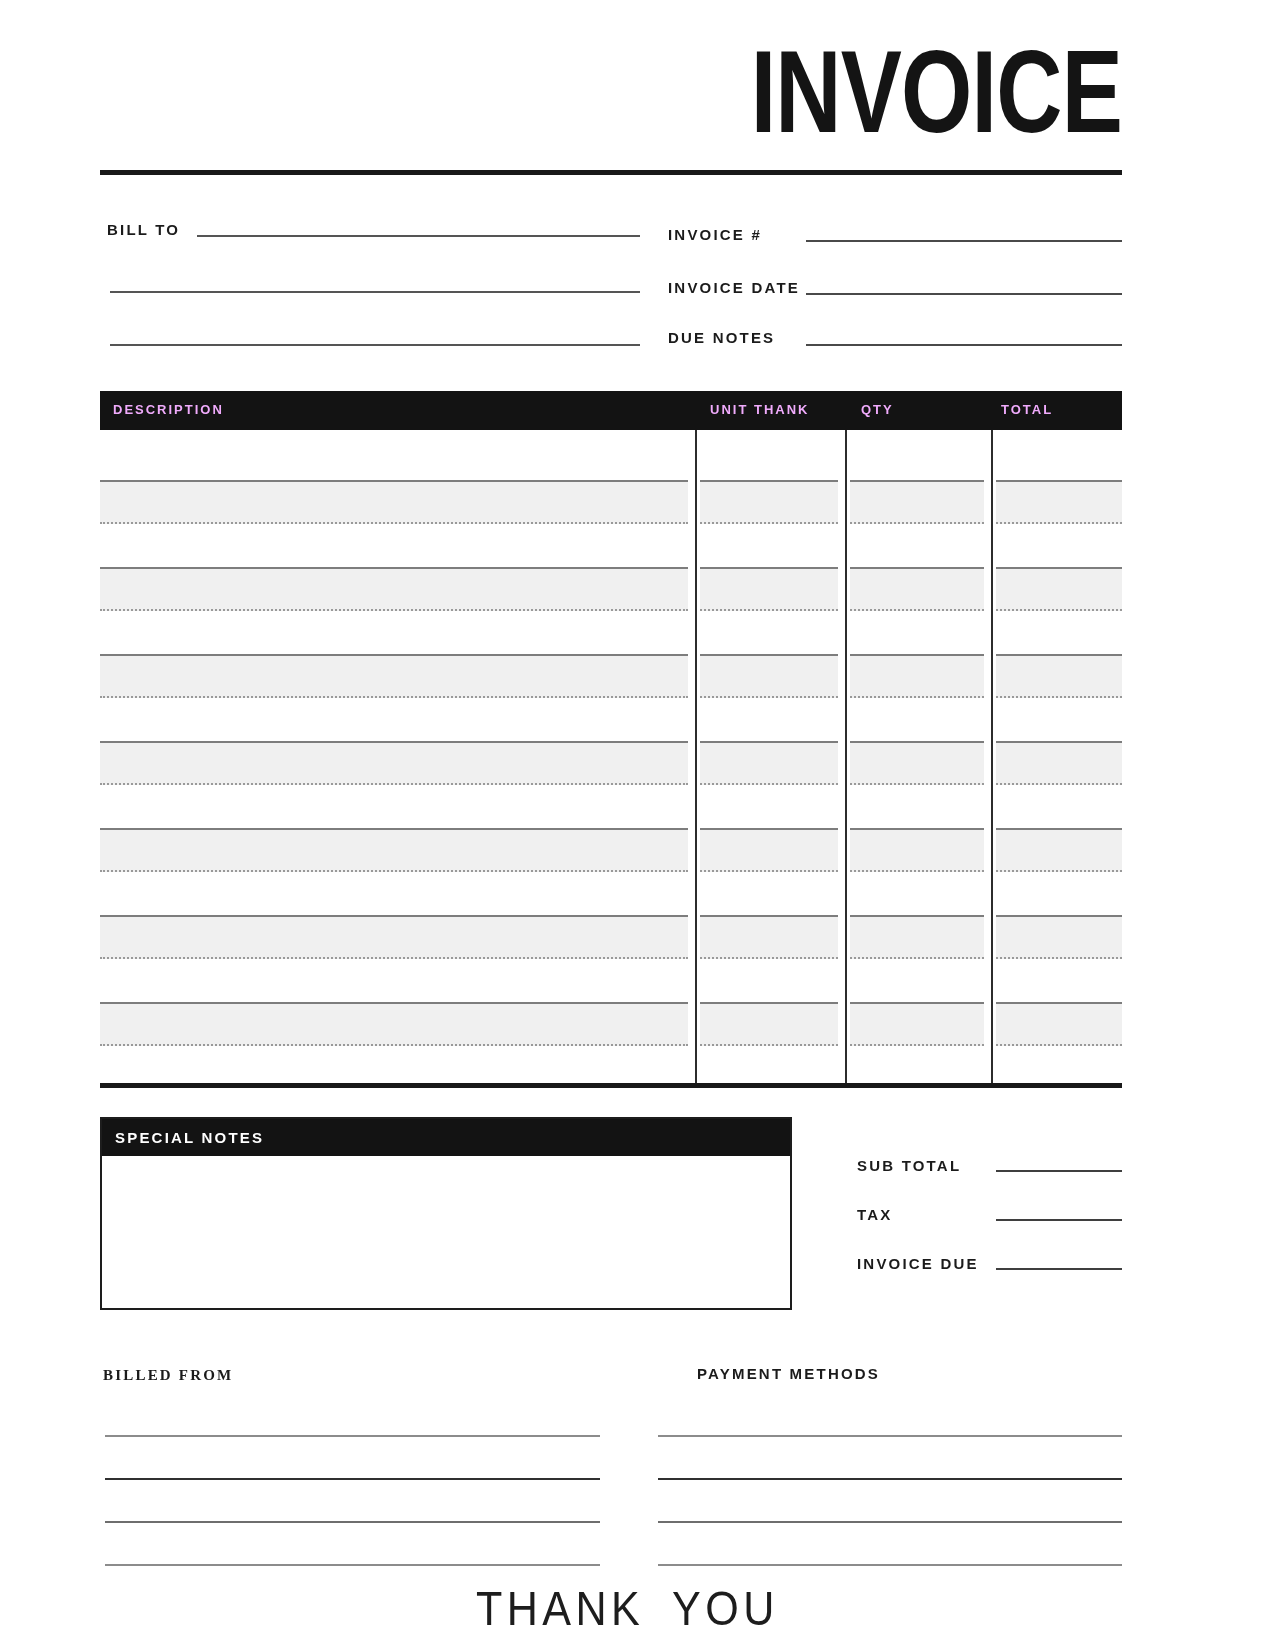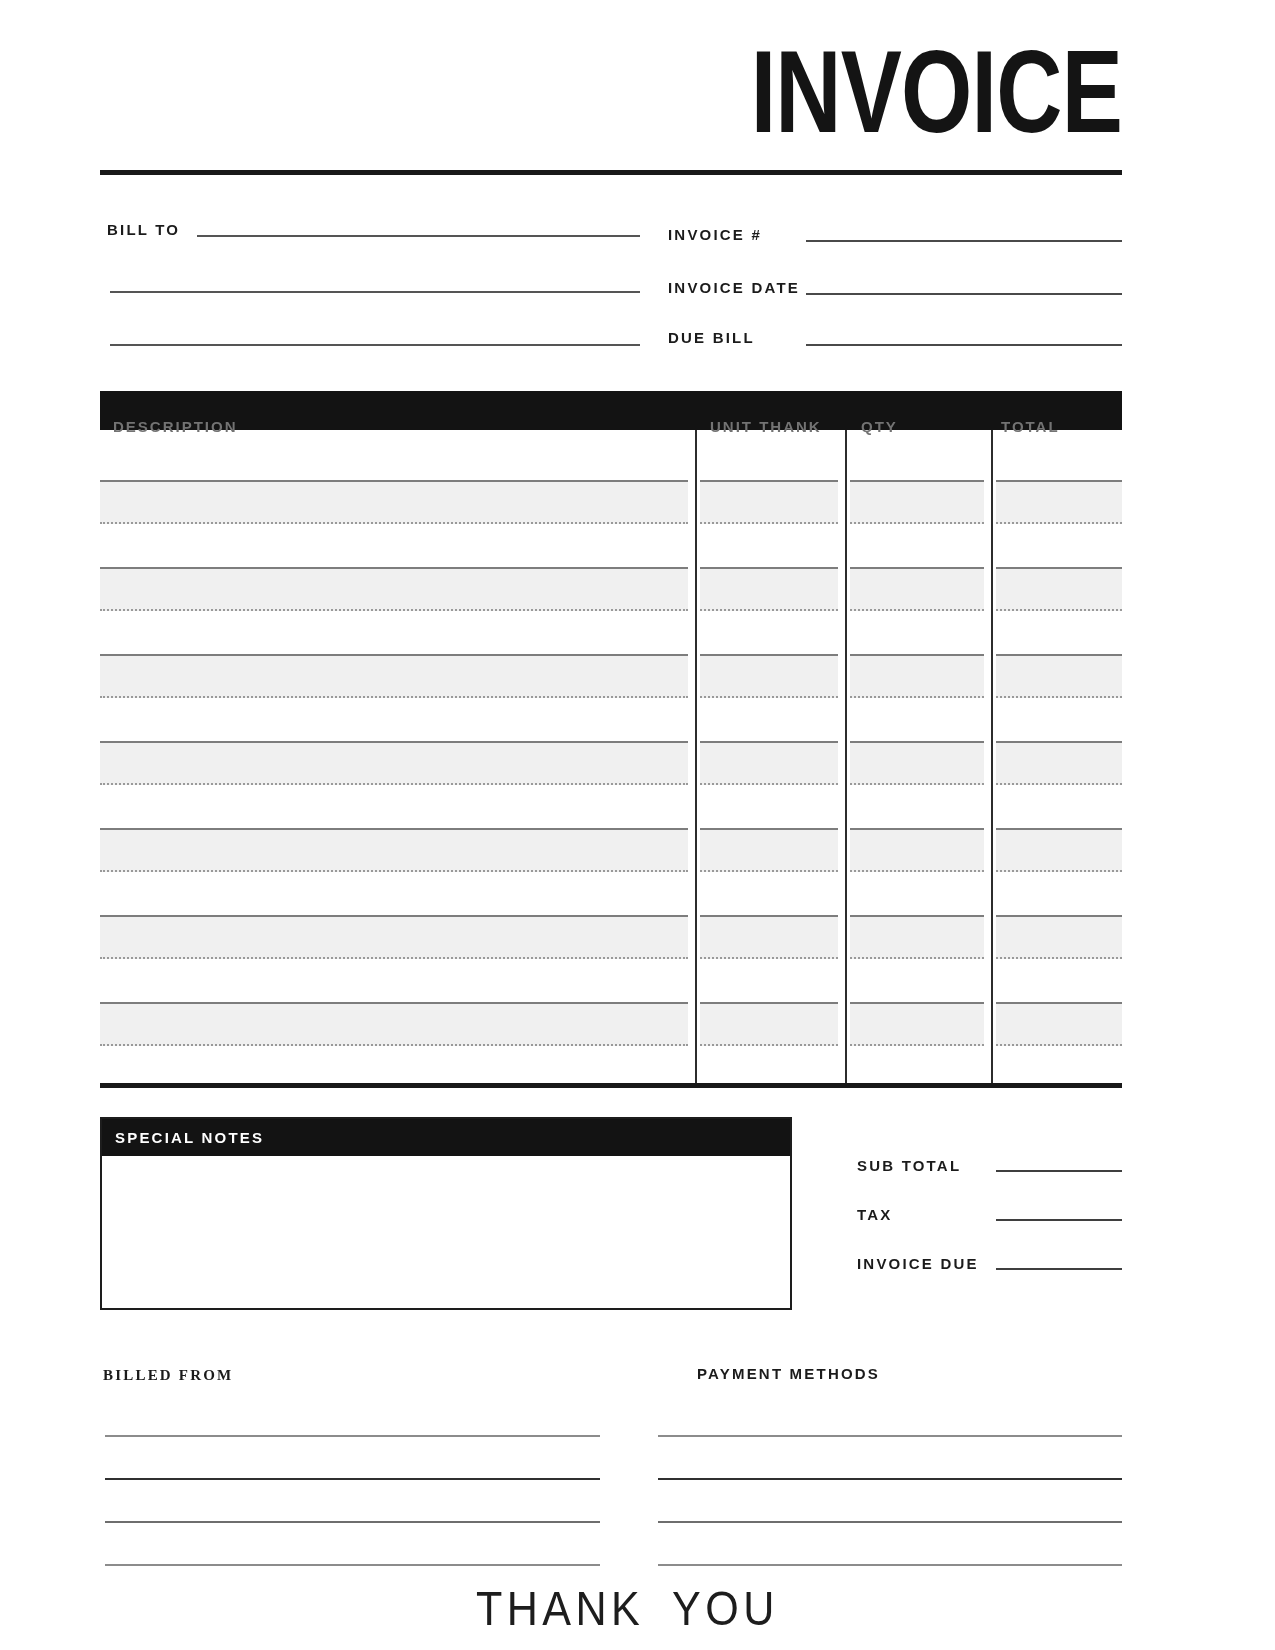--- a/index.html
+++ b/index.html
@@ -15,22 +15,22 @@
   .rule{position:absolute;background:#191919;}
   .lbl{
     position:absolute;font-size:15px;font-weight:bold;letter-spacing:2.2px;
     color:#1b1b1b;line-height:1;white-space:nowrap;
   }
   .ln{position:absolute;height:2px;background:#555;}
   .thead{
     position:absolute;left:100px;top:391px;width:1022px;height:39px;background:#131313;
   }
   .thlbl{
-    position:absolute;top:28px;font-size:15px;font-weight:bold;letter-spacing:2px;
-    color:#737373;line-height:1;white-space:nowrap;
+    position:absolute;top:12px;font-size:13px;font-weight:bold;letter-spacing:2px;
+    color:#f0abfc;line-height:1;white-space:nowrap;
   }
   #table-body{position:absolute;left:100px;top:430px;width:1022px;height:653px;}
   .rowline{position:absolute;height:2px;background:#7d7d7d;}
   .rowband{position:absolute;height:40px;background:#f0f0f0;border-bottom:2px dotted #999999;}
   .vline{position:absolute;width:1.5px;background:#2c2c2c;top:430px;height:653px;}
   .notes-box{
     position:absolute;left:100px;top:1117px;width:692px;height:193px;
     border:2px solid #1d1d1d;box-sizing:border-box;background:#ffffff;
   }
   .notes-bar{position:absolute;left:0;top:0;right:0;height:37px;background:#131313;}
@@ -60,21 +60,21 @@
   <div class="ln" style="left:197px;top:235px;width:443px;"></div>
   <div class="ln" style="left:110px;top:291px;width:530px;"></div>
   <div class="ln" style="left:110px;top:344px;width:530px;"></div>
 
   <div class="lbl" style="left:668px;top:227px;">INVOICE #</div>
   <div class="ln" style="left:806px;top:240px;width:316px;background:#4a4a4a;"></div>
 
   <div class="lbl" style="left:668px;top:280px;">INVOICE DATE</div>
   <div class="ln" style="left:806px;top:293px;width:316px;background:#4a4a4a;"></div>
 
-  <div class="lbl" style="left:668px;top:330px;">DUE BILL</div>
+  <div class="lbl" style="left:668px;top:330px;">DUE NOTES</div>
   <div class="ln" style="left:806px;top:344px;width:316px;background:#4a4a4a;"></div>
 
   <div class="thead">
     <span class="thlbl" style="left:13px;">DESCRIPTION</span>
     <span class="thlbl" style="left:610px;">UNIT THANK</span>
     <span class="thlbl" style="left:761px;">QTY</span>
     <span class="thlbl" style="left:901px;">TOTAL</span>
   </div>
 
   <div id="table-body">

